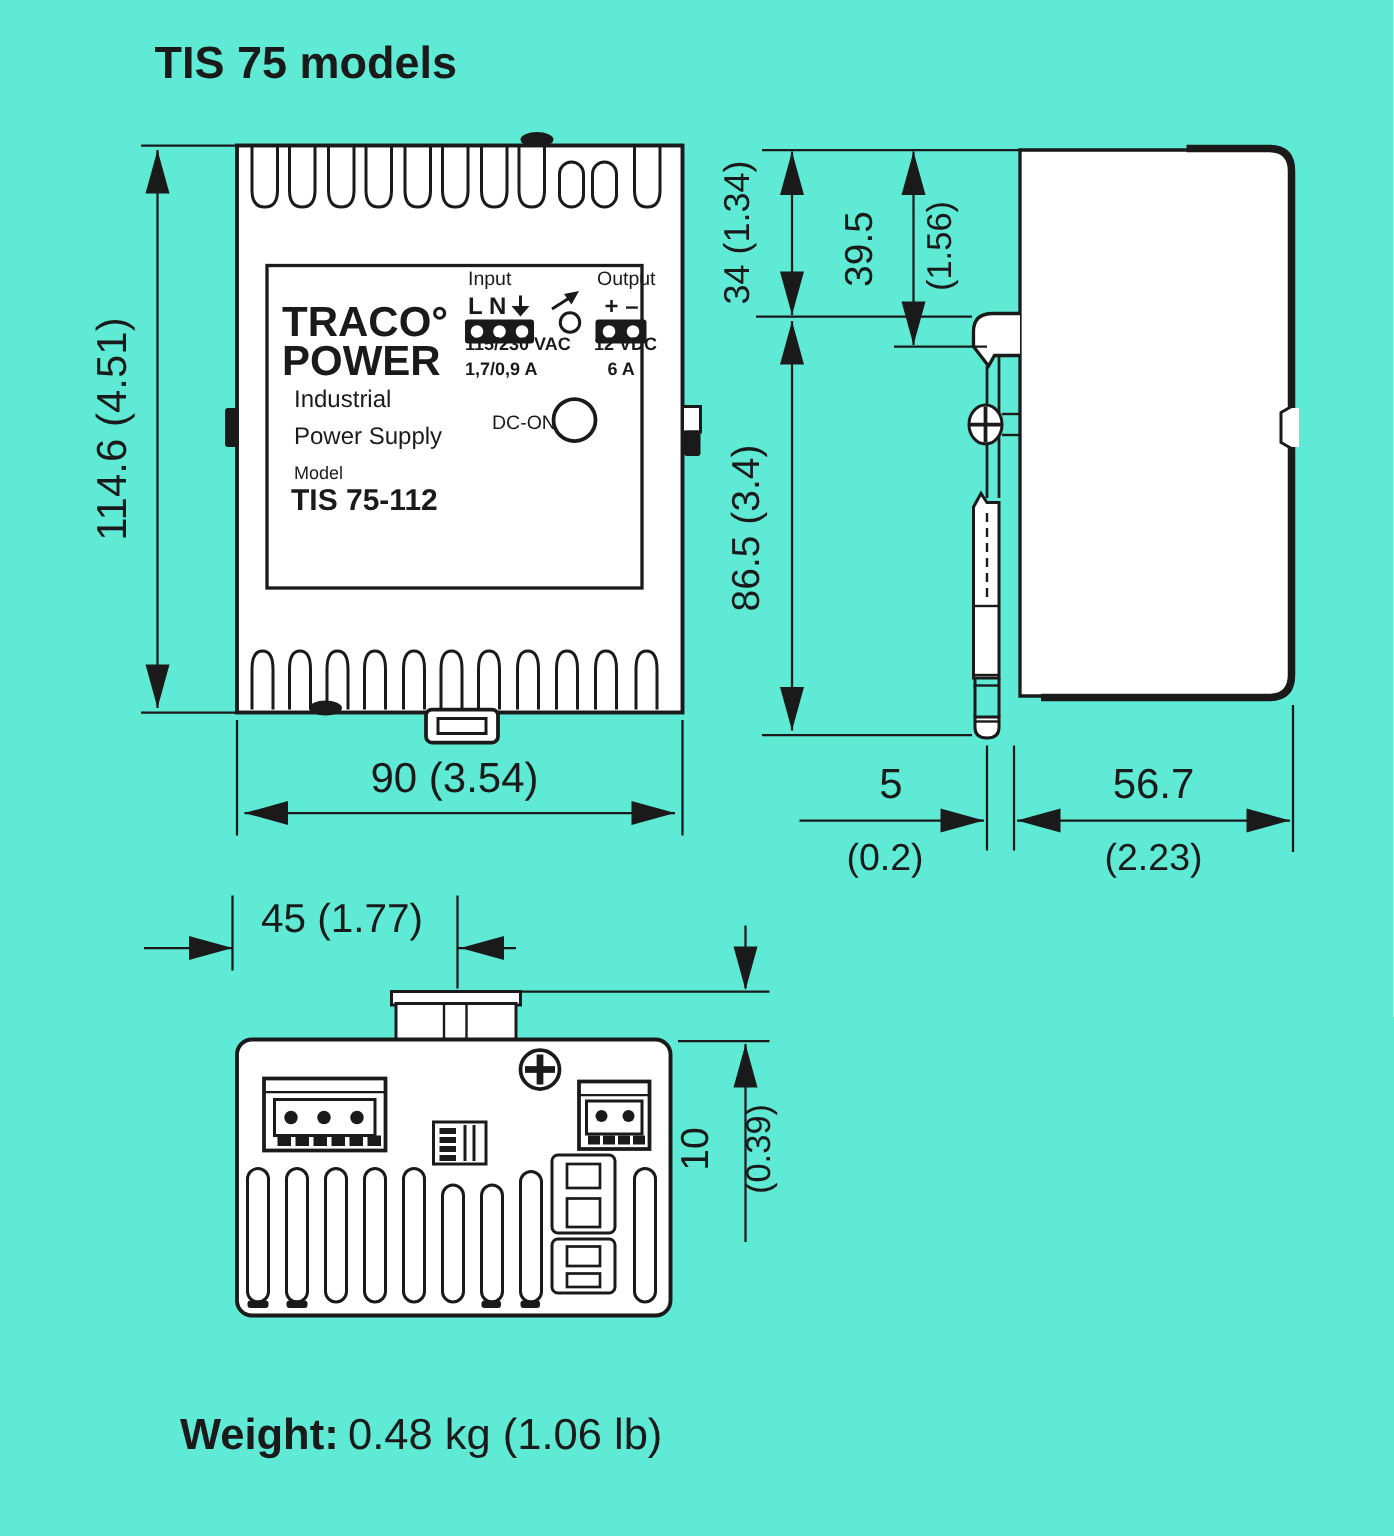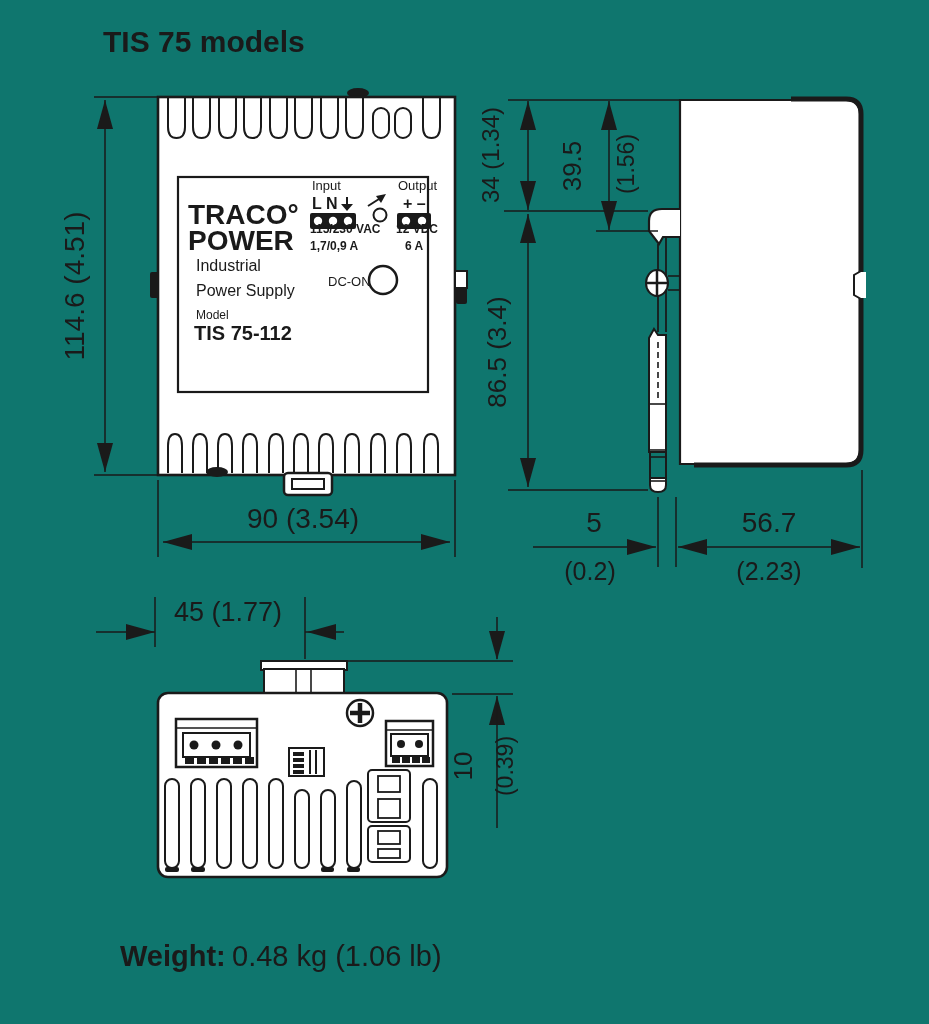--- a/index.html
+++ b/index.html
@@ -1,16 +1,16 @@
 <!DOCTYPE html>
 <html><head>
 <meta charset="utf-8">
 <style>
   html,body{margin:0;padding:0;background:#fff;}
-  .canvas{position:relative;width:929px;height:1024px;background:#0f766e;overflow:hidden;}
+  .canvas{position:relative;width:929px;height:1024px;background:#5eead4;overflow:hidden;}
   svg{position:absolute;left:0;top:0;}
   svg text{font-family:"Liberation Sans", sans-serif;fill:#1a1a1a;}
   .ln{stroke:#1a1a1a;fill:none;}
   .fillw{fill:#ffffff;}
   .dk{fill:#1a1a1a;stroke:none;}
 </style>
 </head>
 <body>
 
 <div class="canvas">

